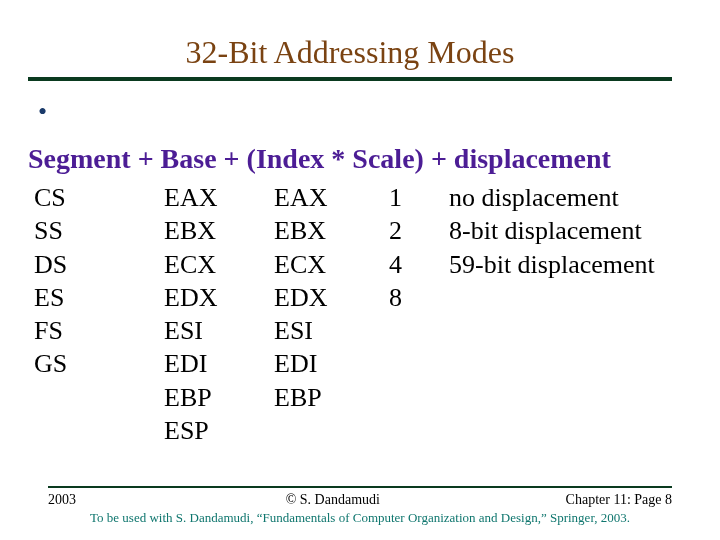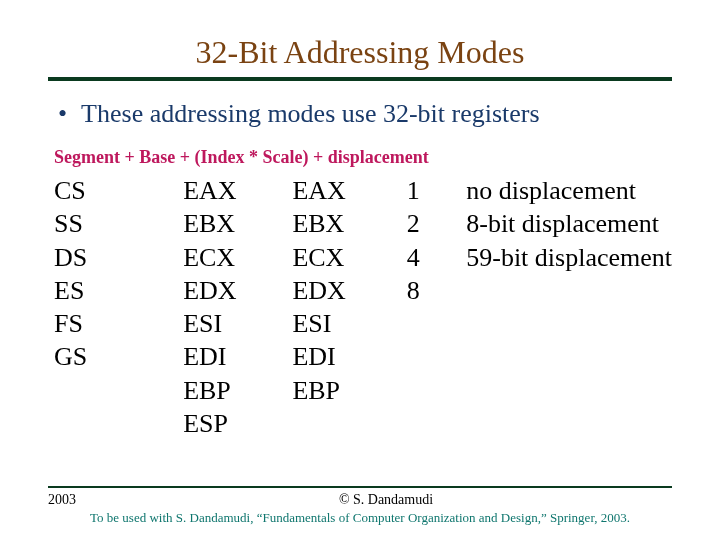--- a/index.html
+++ b/index.html
@@ -7,21 +7,21 @@
     padding: 0;
     width: 720px;
     height: 540px;
     background: #fff;
     font-family: "Times New Roman", Times, serif;
     color: #000;
     position: relative;
     overflow: hidden;
   }
   .slide {
-    padding: 24px 48px 0 48px;
+    padding: 24px 48px 0 28px;
     font-family: Liberation Serif, serif;
   }
   .title {
     text-align: center;
     font-size: 32px;
     color: #7a4312;
     margin: 10px 0 6px 0;
     font-weight: normal;
   }
   .rule {
@@ -37,24 +37,24 @@
     margin-bottom: 18px;
     margin-left: 10px;
   }
   .bullet-dot {
     color: #1a3a6a;
     margin-right: 14px;
     font-size: 26px;
     line-height: 1;
   }
   .formula {
-    font-size: 18px;
+    font-size: 28px;
     font-weight: bold;
-    color: #be185d;
-    margin-left: 6px;
+    color: #4c1d95;
+    margin-left: 0;
     margin-bottom: 6px;
   }
   .columns {
     display: flex;
     font-size: 26px;
     color: #000;
     line-height: 1.28;
     margin-left: 6px;
     justify-content: space-between;
   }
@@ -92,21 +92,20 @@
 </style>
 </head>
 <body>
 
 <div class="slide">
   <h1 class="title">32-Bit Addressing Modes</h1>
   <hr class="rule">
 
   <div class="bullet-row">
     <span class="bullet-dot">•</span>
-    <span>These addressing modes use 32-bit registers</span>
   </div>
 
   <div class="formula">Segment + Base + (Index * Scale) + displacement</div>
 
   <div class="columns">
     <div class="col col-seg" id="col-seg">CS
 SS
 DS
 ES
 FS
@@ -134,15 +133,16 @@
 8-bit displacement
 59-bit displacement</div>
   </div>
 </div>
 
 <div class="footer">
   <hr class="foot-rule">
   <div class="foot-line1">
     <span>2003</span>
     <span class="foot-center">© S. Dandamudi</span>
+    <span>Chapter 11: Page 8</span>
   </div>
   <div class="foot-line2">To be used with S. Dandamudi, “Fundamentals of Computer Organization and Design,” Springer, 2003.</div>
 </div>
 
 </body></html>

